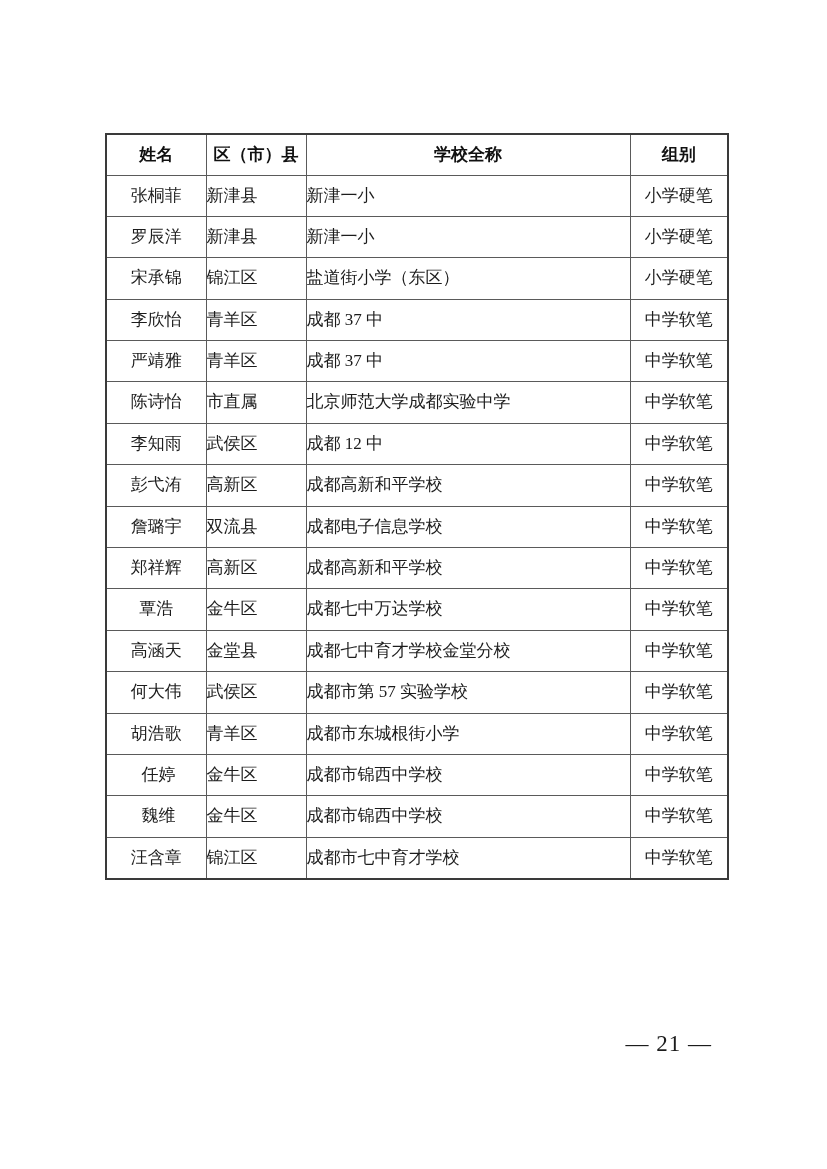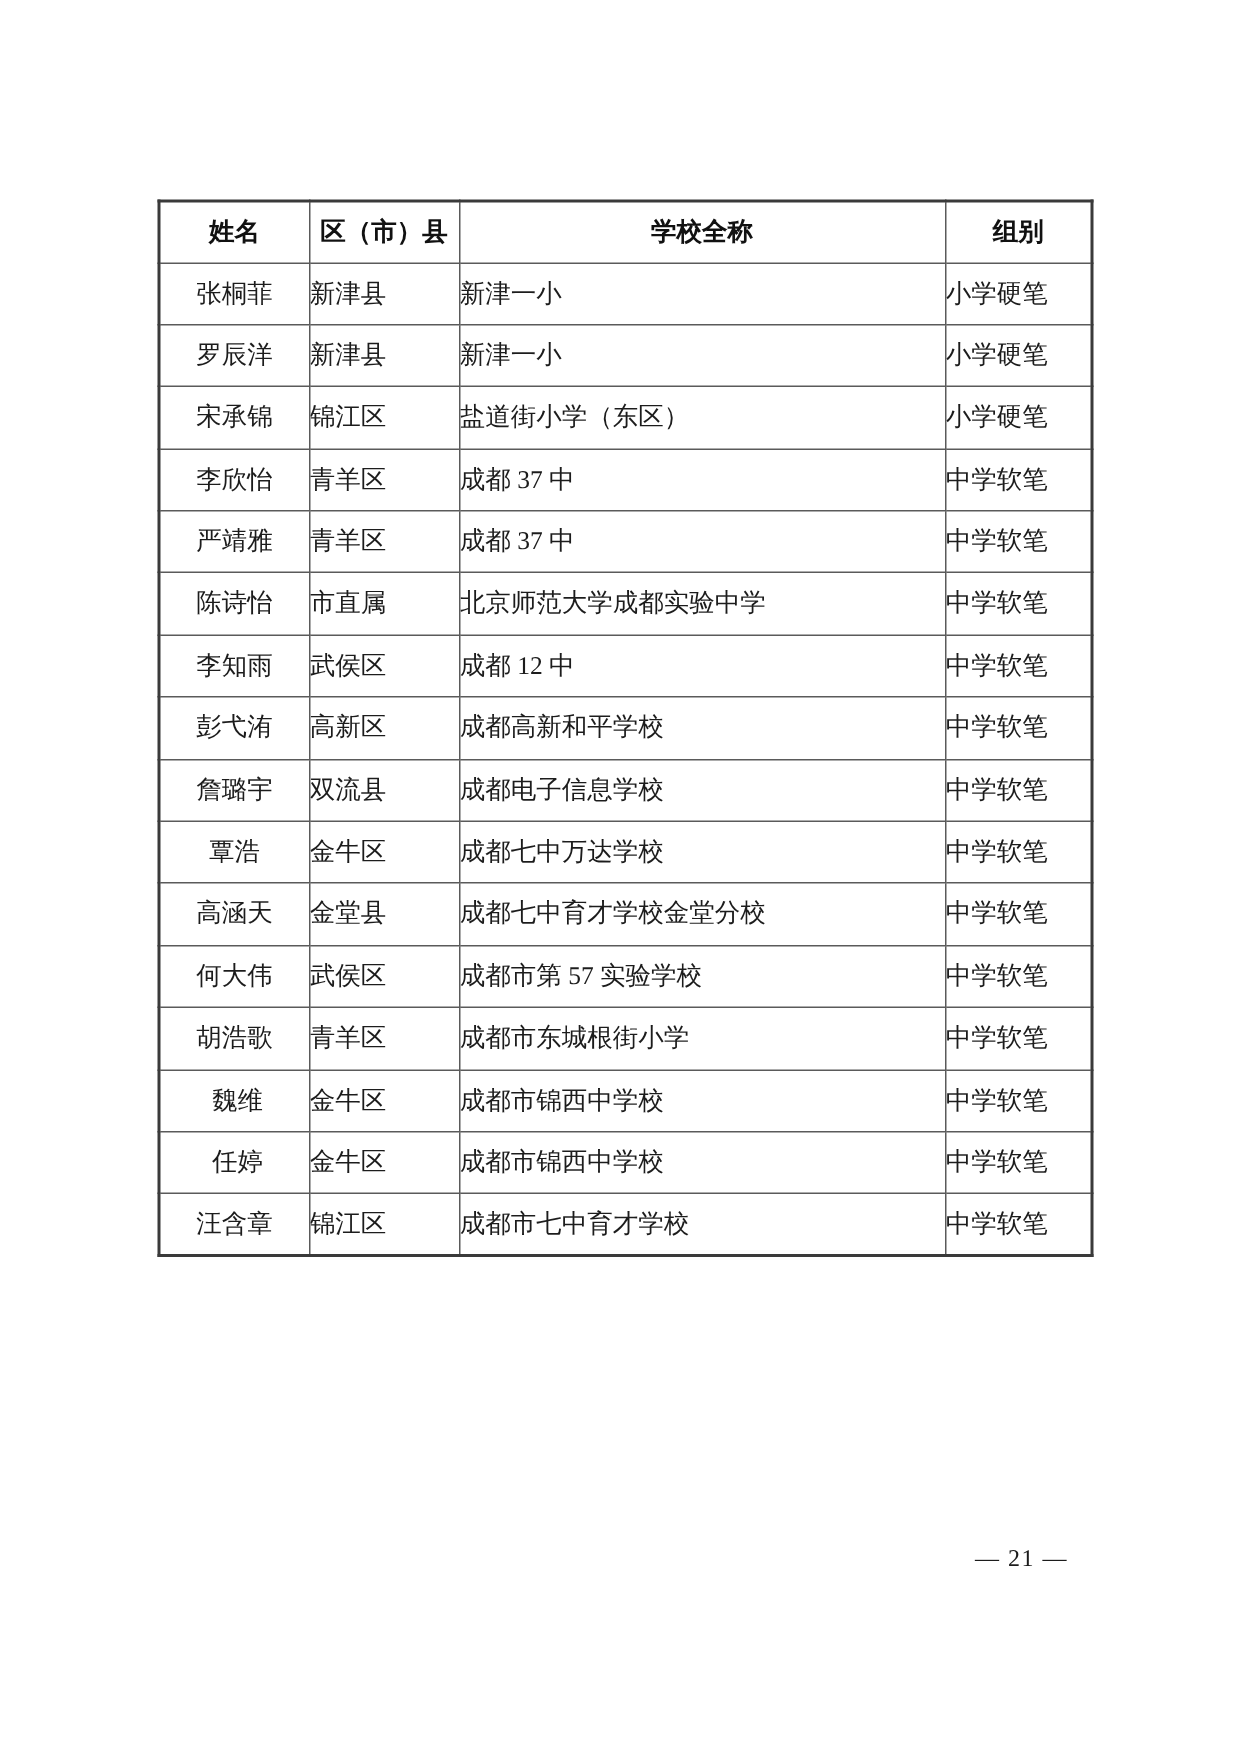--- a/index.html
+++ b/index.html
@@ -52,27 +52,27 @@
   }
   td.district {
     text-align: left;
     padding-left: 8px;
   }
   td.school {
     text-align: left;
     padding-left: 12px;
   }
   td.group {
-    text-align: left;
+    text-align: center;
   }
   .page-number {
     position: absolute;
     top: 1031px;
     right: 115px;
-    font-size: 16px;
+    font-size: 23px;
     letter-spacing: 1px;
     color: #1c1c1c;
   }
 </style>
 </head>
 <body>
 
 <div class="page">
 
   <table class="roster">
@@ -139,20 +139,26 @@
           <td class="school">成都高新和平学校</td>
           <td class="group">中学软笔</td>
         </tr>
         <tr>
           <td class="name">詹璐宇</td>
           <td class="district">双流县</td>
           <td class="school">成都电子信息学校</td>
           <td class="group">中学软笔</td>
         </tr>
         <tr>
+          <td class="name">郑祥辉</td>
+          <td class="district">高新区</td>
+          <td class="school">成都高新和平学校</td>
+          <td class="group">中学软笔</td>
+        </tr>
+        <tr>
           <td class="name">覃浩</td>
           <td class="district">金牛区</td>
           <td class="school">成都七中万达学校</td>
           <td class="group">中学软笔</td>
         </tr>
         <tr>
           <td class="name">高涵天</td>
           <td class="district">金堂县</td>
           <td class="school">成都七中育才学校金堂分校</td>
           <td class="group">中学软笔</td>
@@ -163,32 +169,32 @@
           <td class="school">成都市第 57 实验学校</td>
           <td class="group">中学软笔</td>
         </tr>
         <tr>
           <td class="name">胡浩歌</td>
           <td class="district">青羊区</td>
           <td class="school">成都市东城根街小学</td>
           <td class="group">中学软笔</td>
         </tr>
         <tr>
+          <td class="name"> 任婷</td>
+          <td class="district">金牛区</td>
+          <td class="school">成都市锦西中学校</td>
+          <td class="group">中学软笔</td>
+        </tr>
+        <tr>
           <td class="name"> 魏维</td>
           <td class="district">金牛区</td>
           <td class="school">成都市锦西中学校</td>
           <td class="group">中学软笔</td>
         </tr>
         <tr>
-          <td class="name"> 任婷</td>
-          <td class="district">金牛区</td>
-          <td class="school">成都市锦西中学校</td>
-          <td class="group">中学软笔</td>
-        </tr>
-        <tr>
           <td class="name">汪含章</td>
           <td class="district">锦江区</td>
           <td class="school">成都市七中育才学校</td>
           <td class="group">中学软笔</td>
         </tr>
       </tbody>
   </table>
 
   <div class="page-number">— 21 —</div>
 

